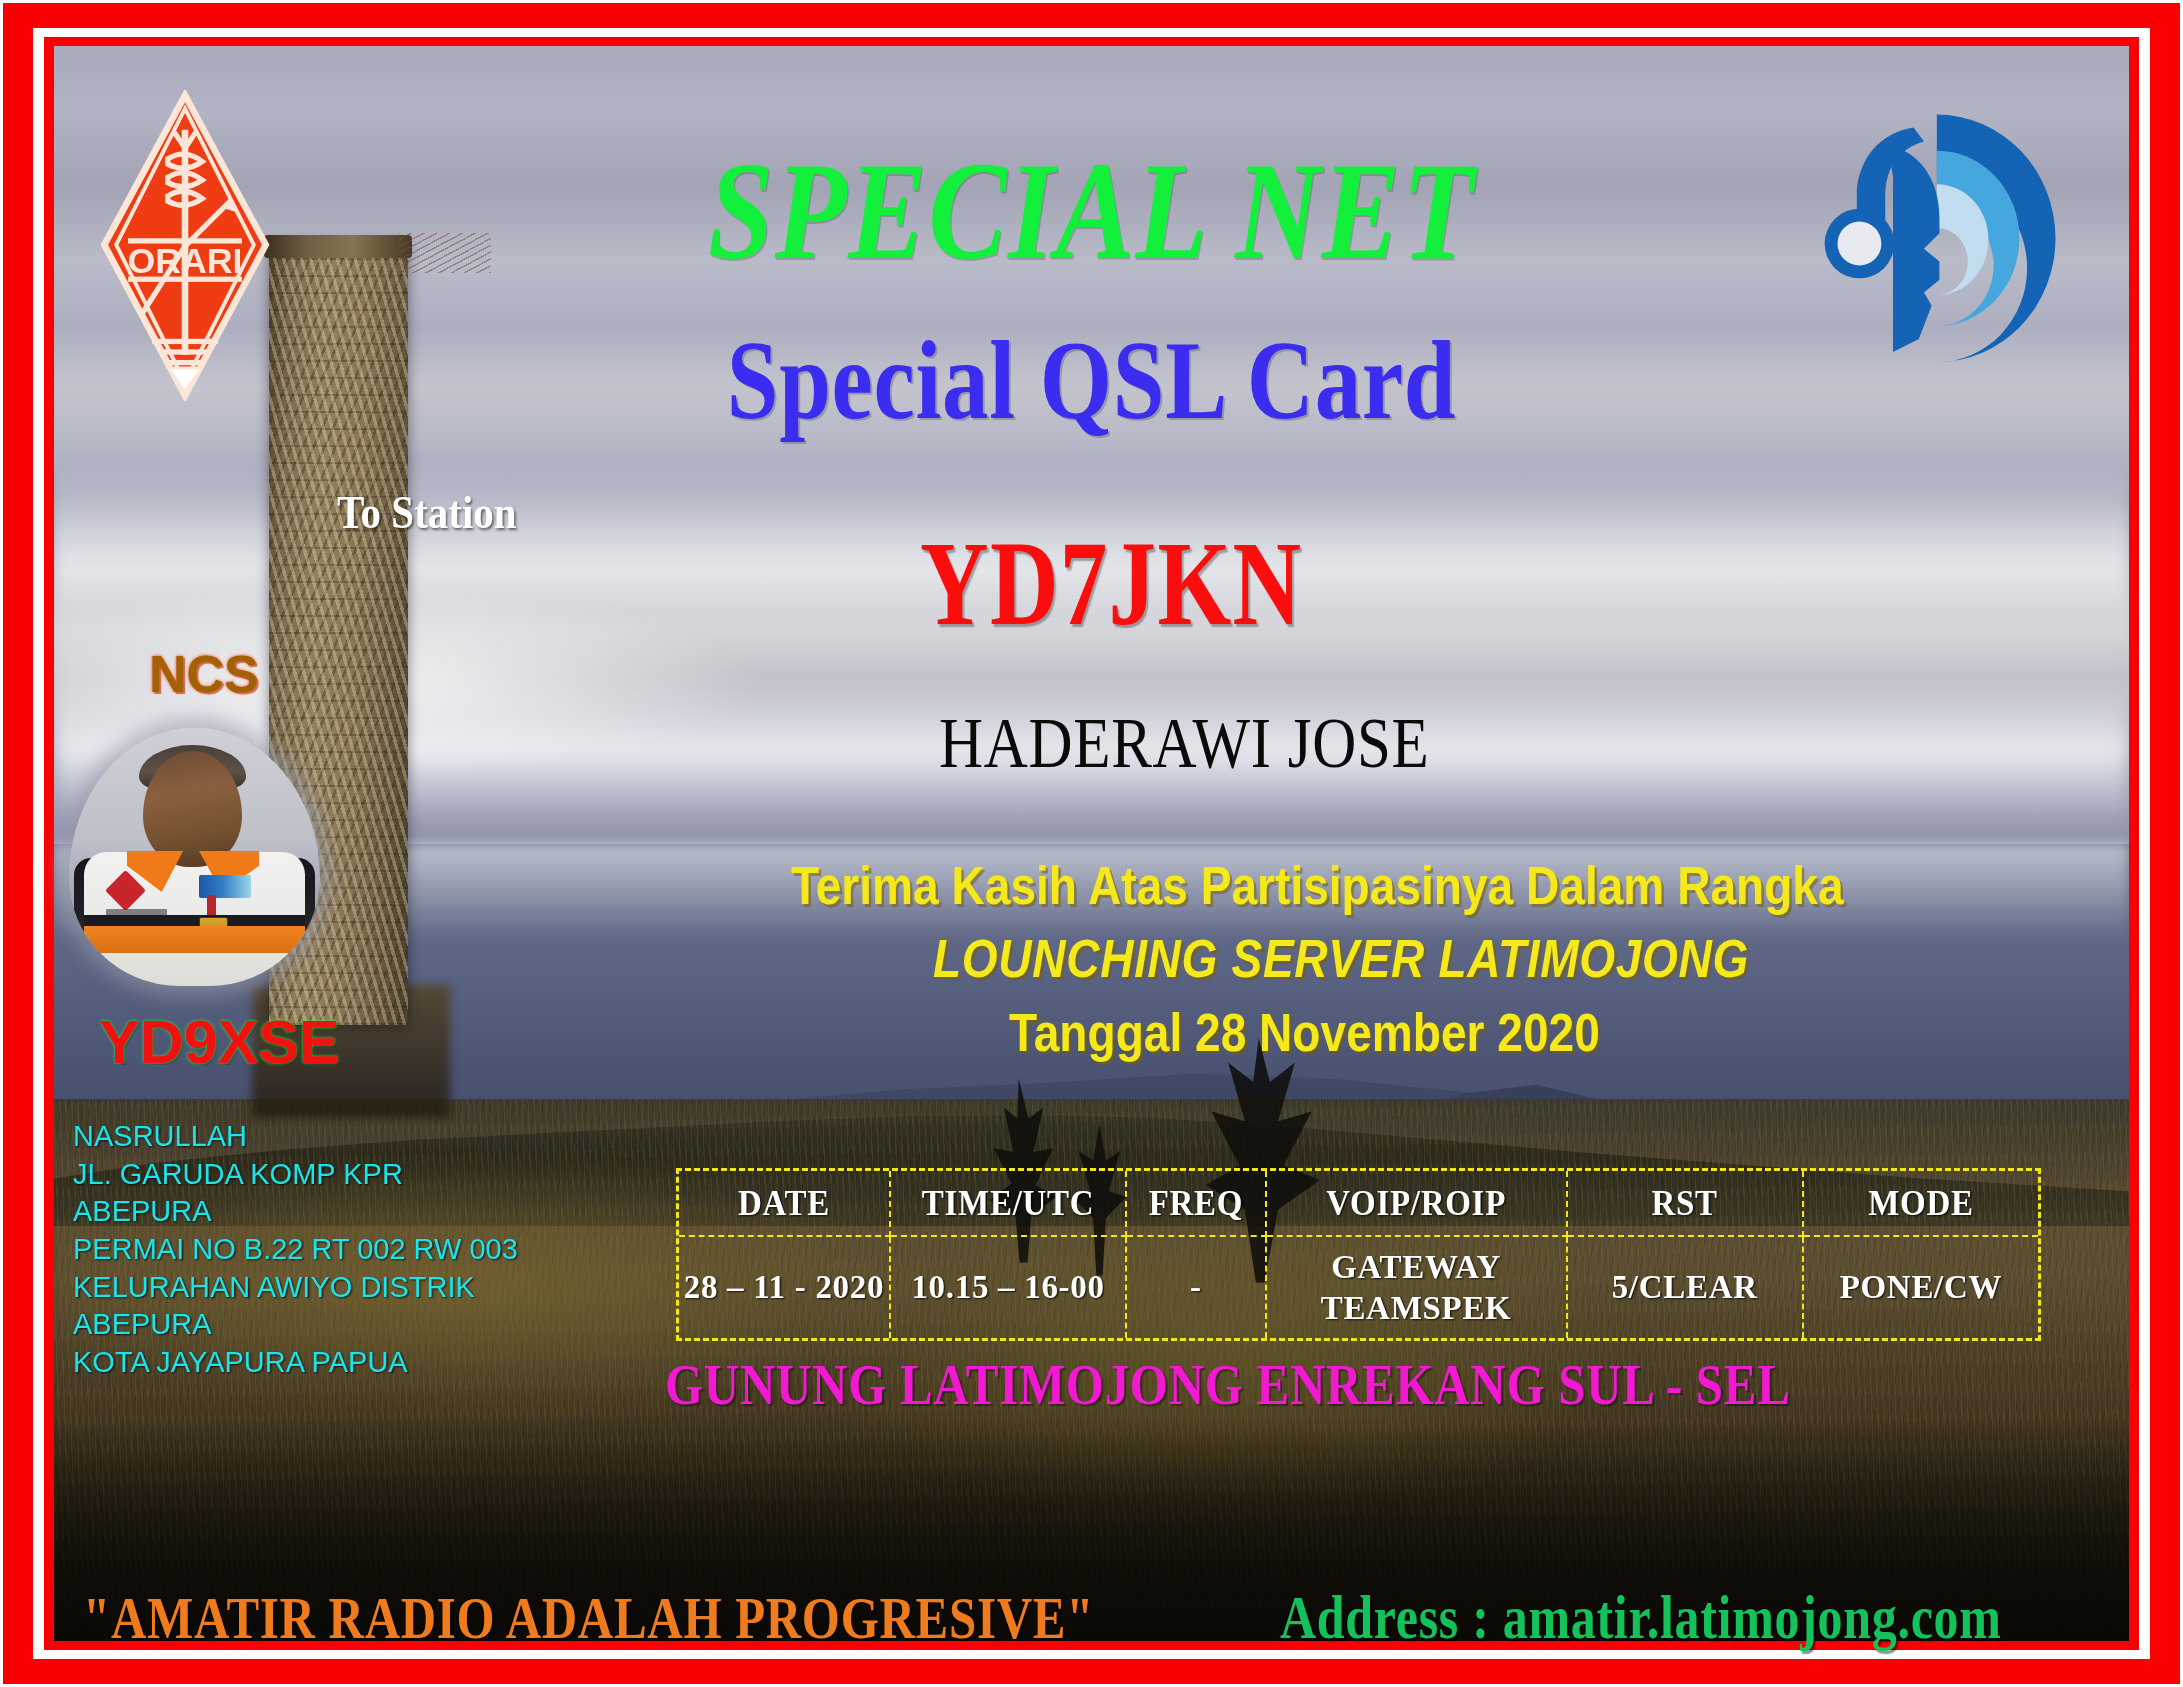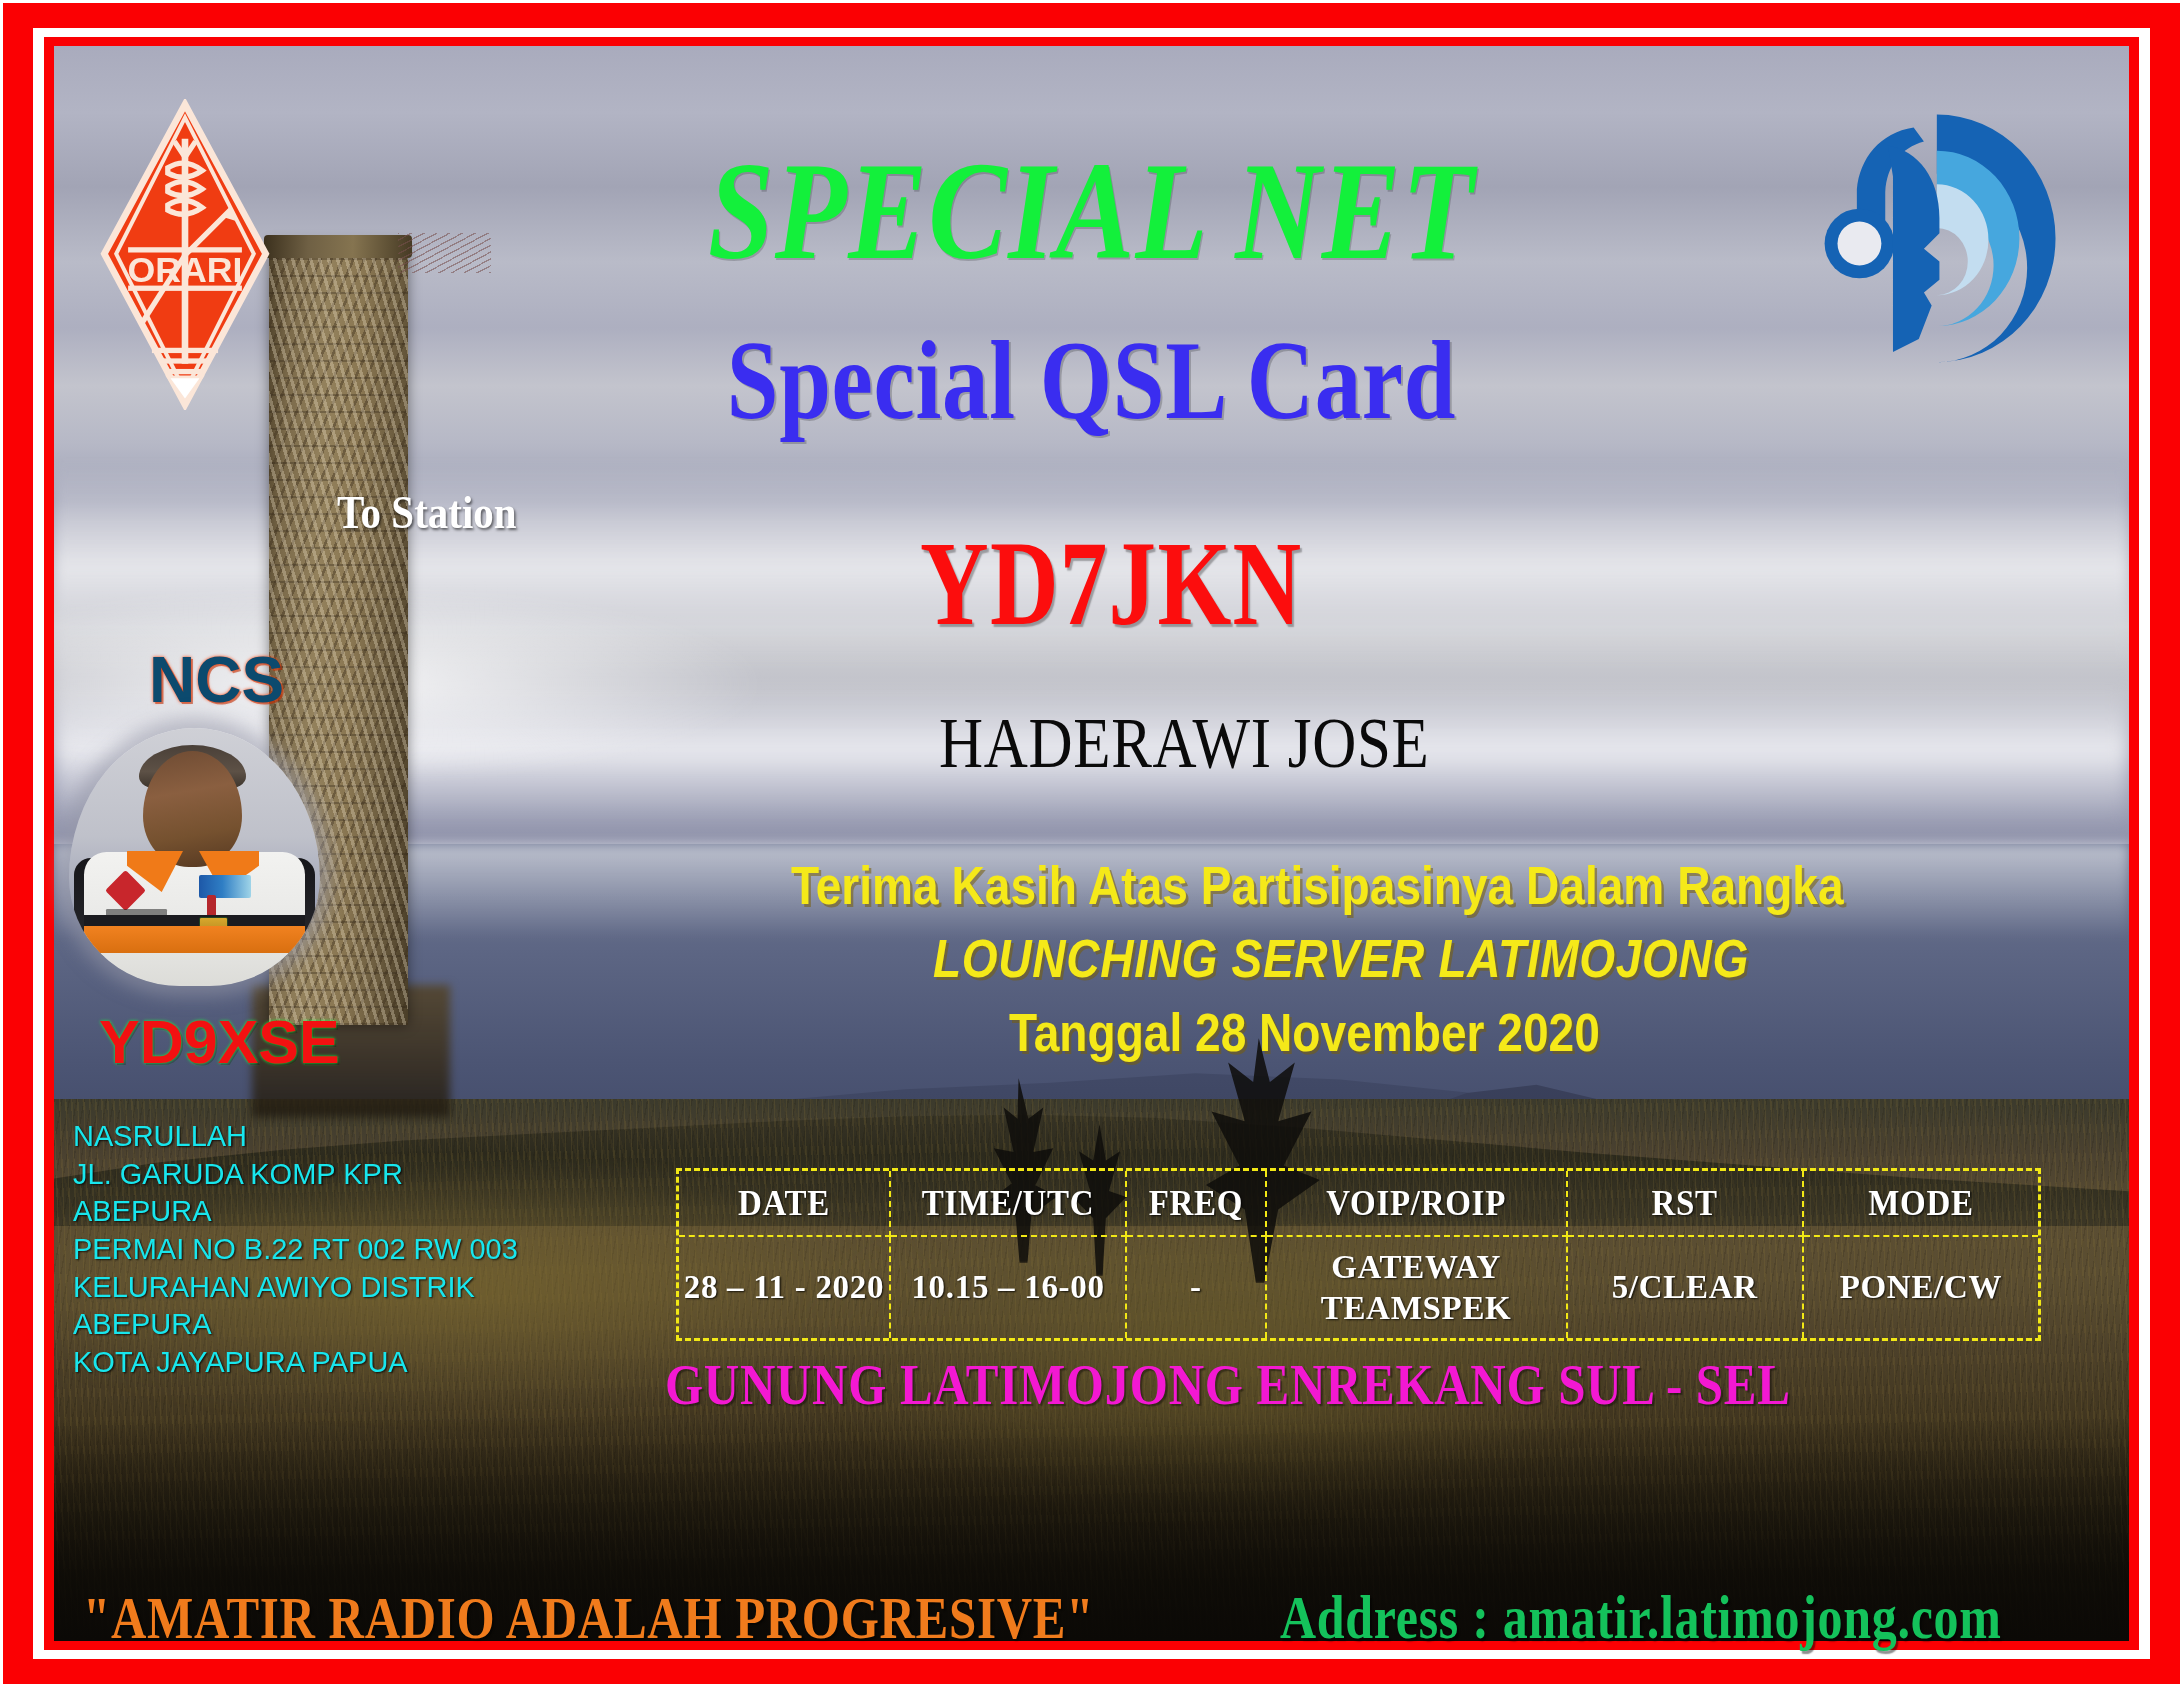--- a/index.html
+++ b/index.html
@@ -147,21 +147,21 @@
      background:linear-gradient(90deg,#1d58a8 0%,#2f7ec4 45%,#9fd4e8 100%);border-radius:2px;}
   #ncs-badge{position:absolute;left:130px;top:189px;width:26.5px;height:34px;
      background:linear-gradient(180deg,#d9a72c,#8d6a14);border-radius:2px;
      border:1.3px solid #24431f;}
   #ncs-lanyard{position:absolute;left:138px;top:167px;width:9.3px;height:25px;
      background:#b5272c;border-radius:2px;}
   #ncs-callsign-tag{position:absolute;left:37px;top:181px;width:61px;height:10.6px;
      background:rgba(40,40,40,.55);border-radius:1.3px;}
 
   
-  #orari-logo{position:absolute;left:99px;top:99px;width:172px;height:311px;}
+  #orari-logo{position:absolute;left:99px;top:90px;width:172px;height:311px;}
   #orari-logo svg{width:100%;height:100%;display:block;}
   #net-logo{position:absolute;left:1813px;top:99px;width:258px;height:271px;}
   #net-logo svg{width:100%;height:100%;display:block;}
 
   
   .txt{position:absolute;white-space:nowrap;line-height:1;}
 
   #title-special-net{left:0;right:0;top:142px;text-align:center;
      font-family:"Liberation Serif",serif;font-weight:bold;font-style:italic;
      font-size:118px;color:#13f03b;letter-spacing:1.3px;
@@ -188,21 +188,21 @@
 
   .thanks{font-family:"Liberation Sans",sans-serif;font-weight:bold;
      color:#f5e919;text-shadow:2.6px 2.6px 0 rgba(120,95,10,.55);
      transform-origin:left top;}
   #thanks-1{left:791px;top:860px;font-size:48px;transform:scaleY(1.10) scaleX(.96);}
   #thanks-2{left:933px;top:933px;font-size:48px;font-style:italic;
      letter-spacing:0.7px;transform:scaleY(1.10) scaleX(.96);}
   #thanks-3{left:1009px;top:1007px;font-size:48px;transform:scaleY(1.10) scaleX(.96);}
 
   #ncs-label{left:149px;top:648px;font-family:"Liberation Sans",sans-serif;
-     font-weight:bold;font-size:64px;color:#0c4a6e;
+     font-weight:bold;font-size:52px;color:#a16207;
      text-shadow:0 0 3.3px #ff3b00,2px 2px 0 rgba(180,40,0,.55);}
   #ncs-callsign{left:99px;top:1012px;font-family:"Liberation Sans",sans-serif;
      font-weight:bold;font-size:61px;color:#f21111;
      text-shadow:0 0 3.3px #18ff3c,2px 2px 0 rgba(0,0,0,.25);}
 
   #address-block{position:absolute;left:73px;top:1118px;width:529px;
      font-family:"Liberation Sans",sans-serif;font-weight:normal;
      font-size:29px;line-height:1.30;color:#18e6ed;
      text-shadow:1.3px 1.3px 2px rgba(0,0,0,.75);}
   #address-block div{white-space:nowrap;}

